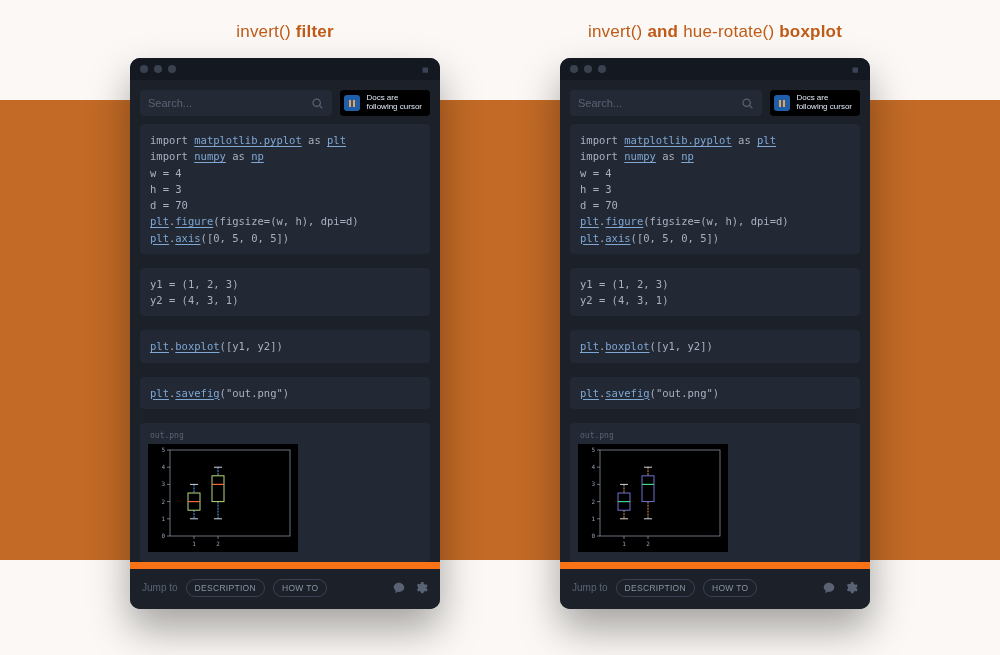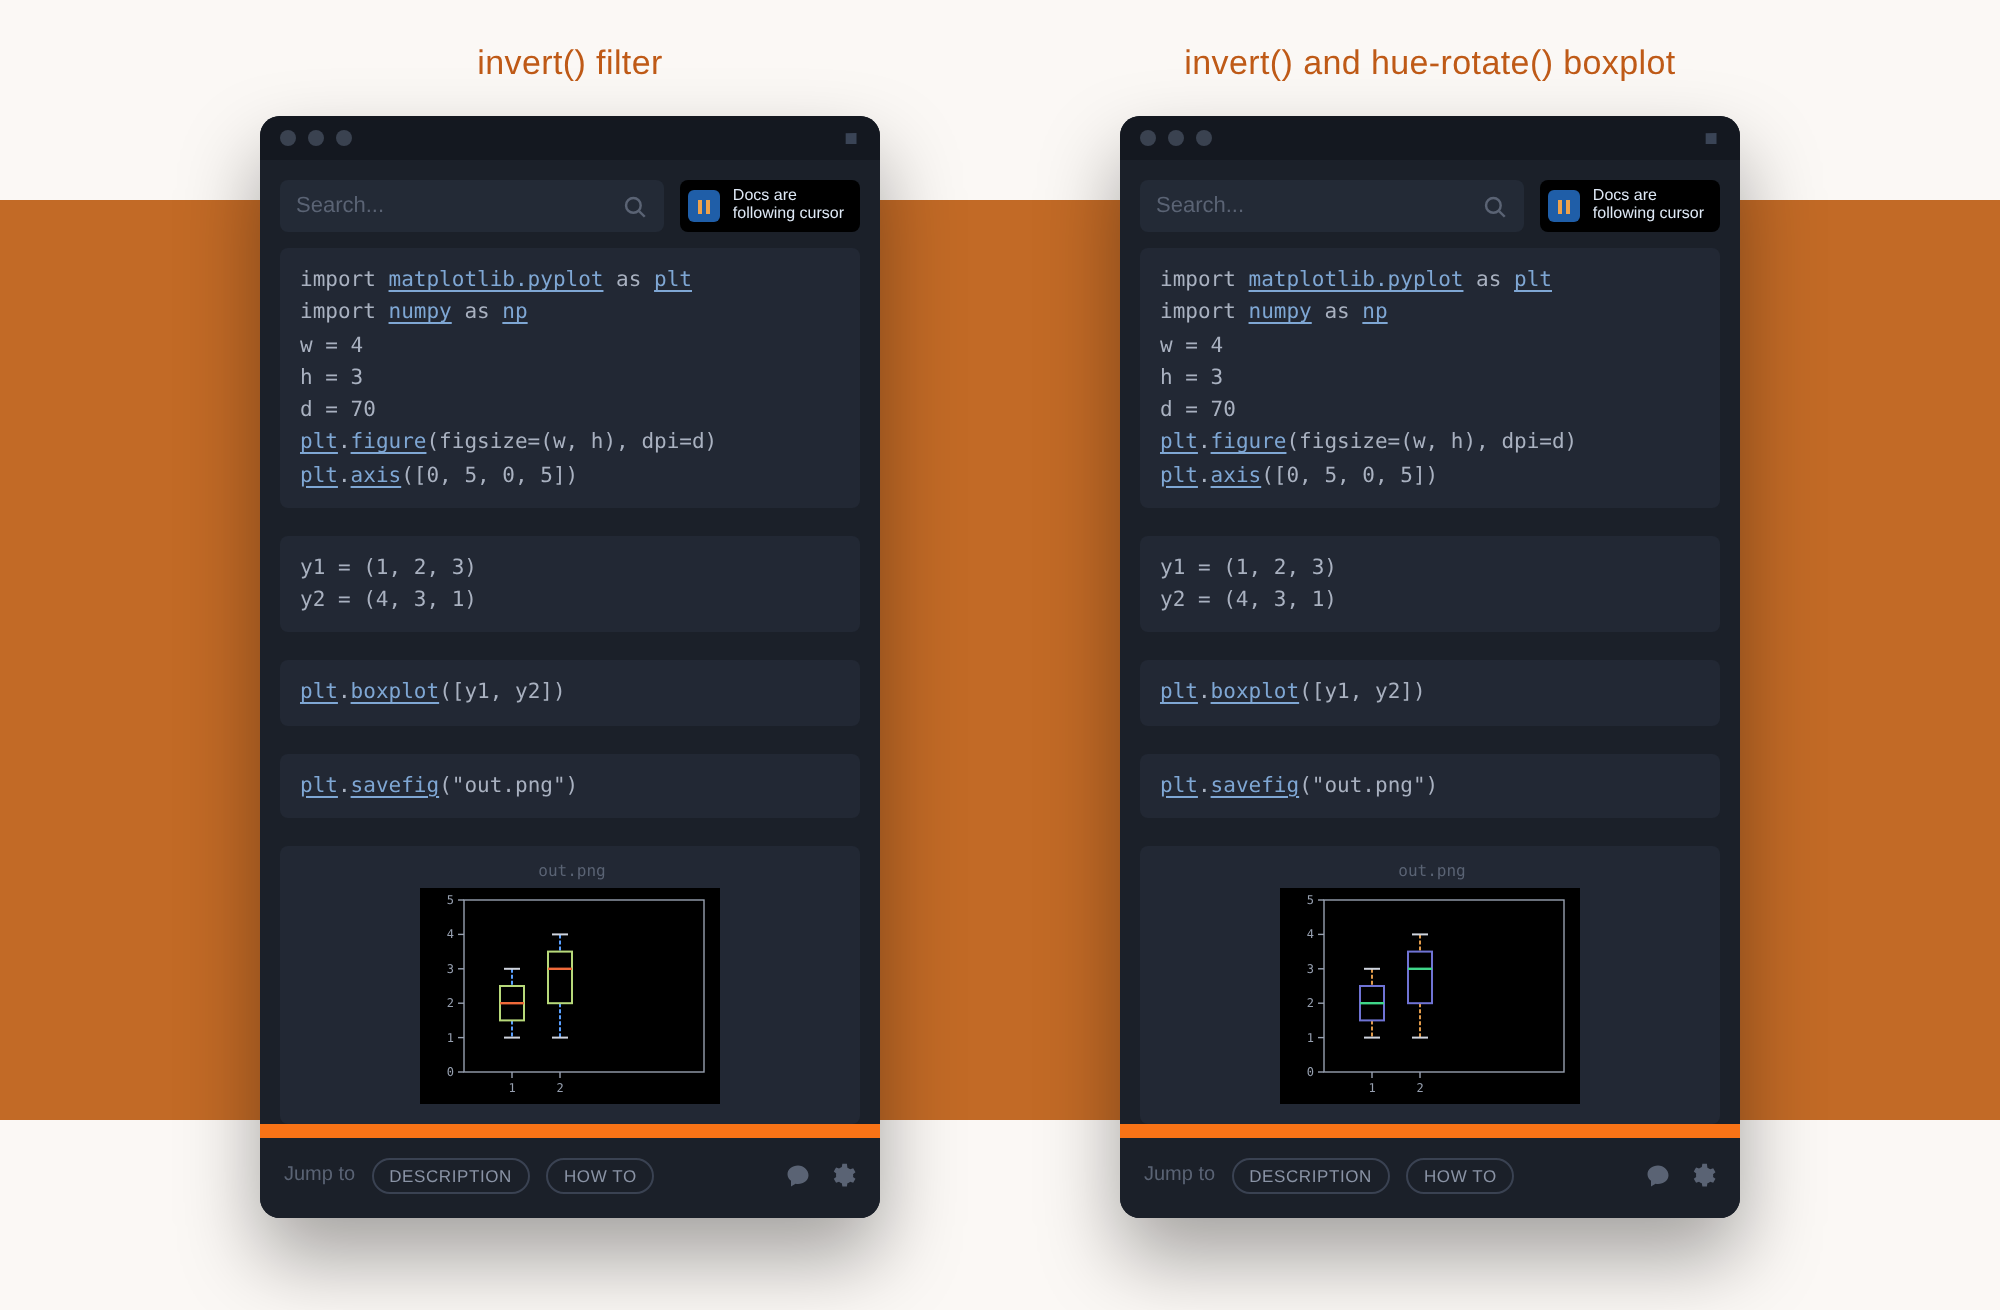--- a/index.html
+++ b/index.html
@@ -31,21 +31,21 @@
     align-items: center;
     width: 320px;
   }
   .caption {
     color: #bf5a17;
     font-size: 17px;
     margin-bottom: 16px;
     letter-spacing: .2px;
     white-space: nowrap;
   }
-  .caption b { font-weight: 400; }
+  .caption b { font-weight: 700; }
   .caption .fn { font-weight: 400; }
 
   .window {
     width: 310px;
     background: #1b2029;
     border-radius: 10px;
     box-shadow: 0 20px 40px rgba(0,0,0,.35);
     color: #c6cbd6;
     font-size: 10px;
     display: flex;
@@ -137,21 +137,21 @@
     color: #5a6374;
     padding: 2px 0 2px 2px;
     font-family: Menlo, monospace;
   }
   .plotwrap {
     background: #222834;
     border-radius: 4px;
     padding: 6px 8px 10px 8px;
     display: flex;
     flex-direction: column;
-    align-items: center;
+    align-items: flex-start;
   }
   .plot {
     width: 150px;
     height: 108px;
     background: #000;
     margin-top: 2px;
   }
 
   .footer {
     margin-top: auto;

